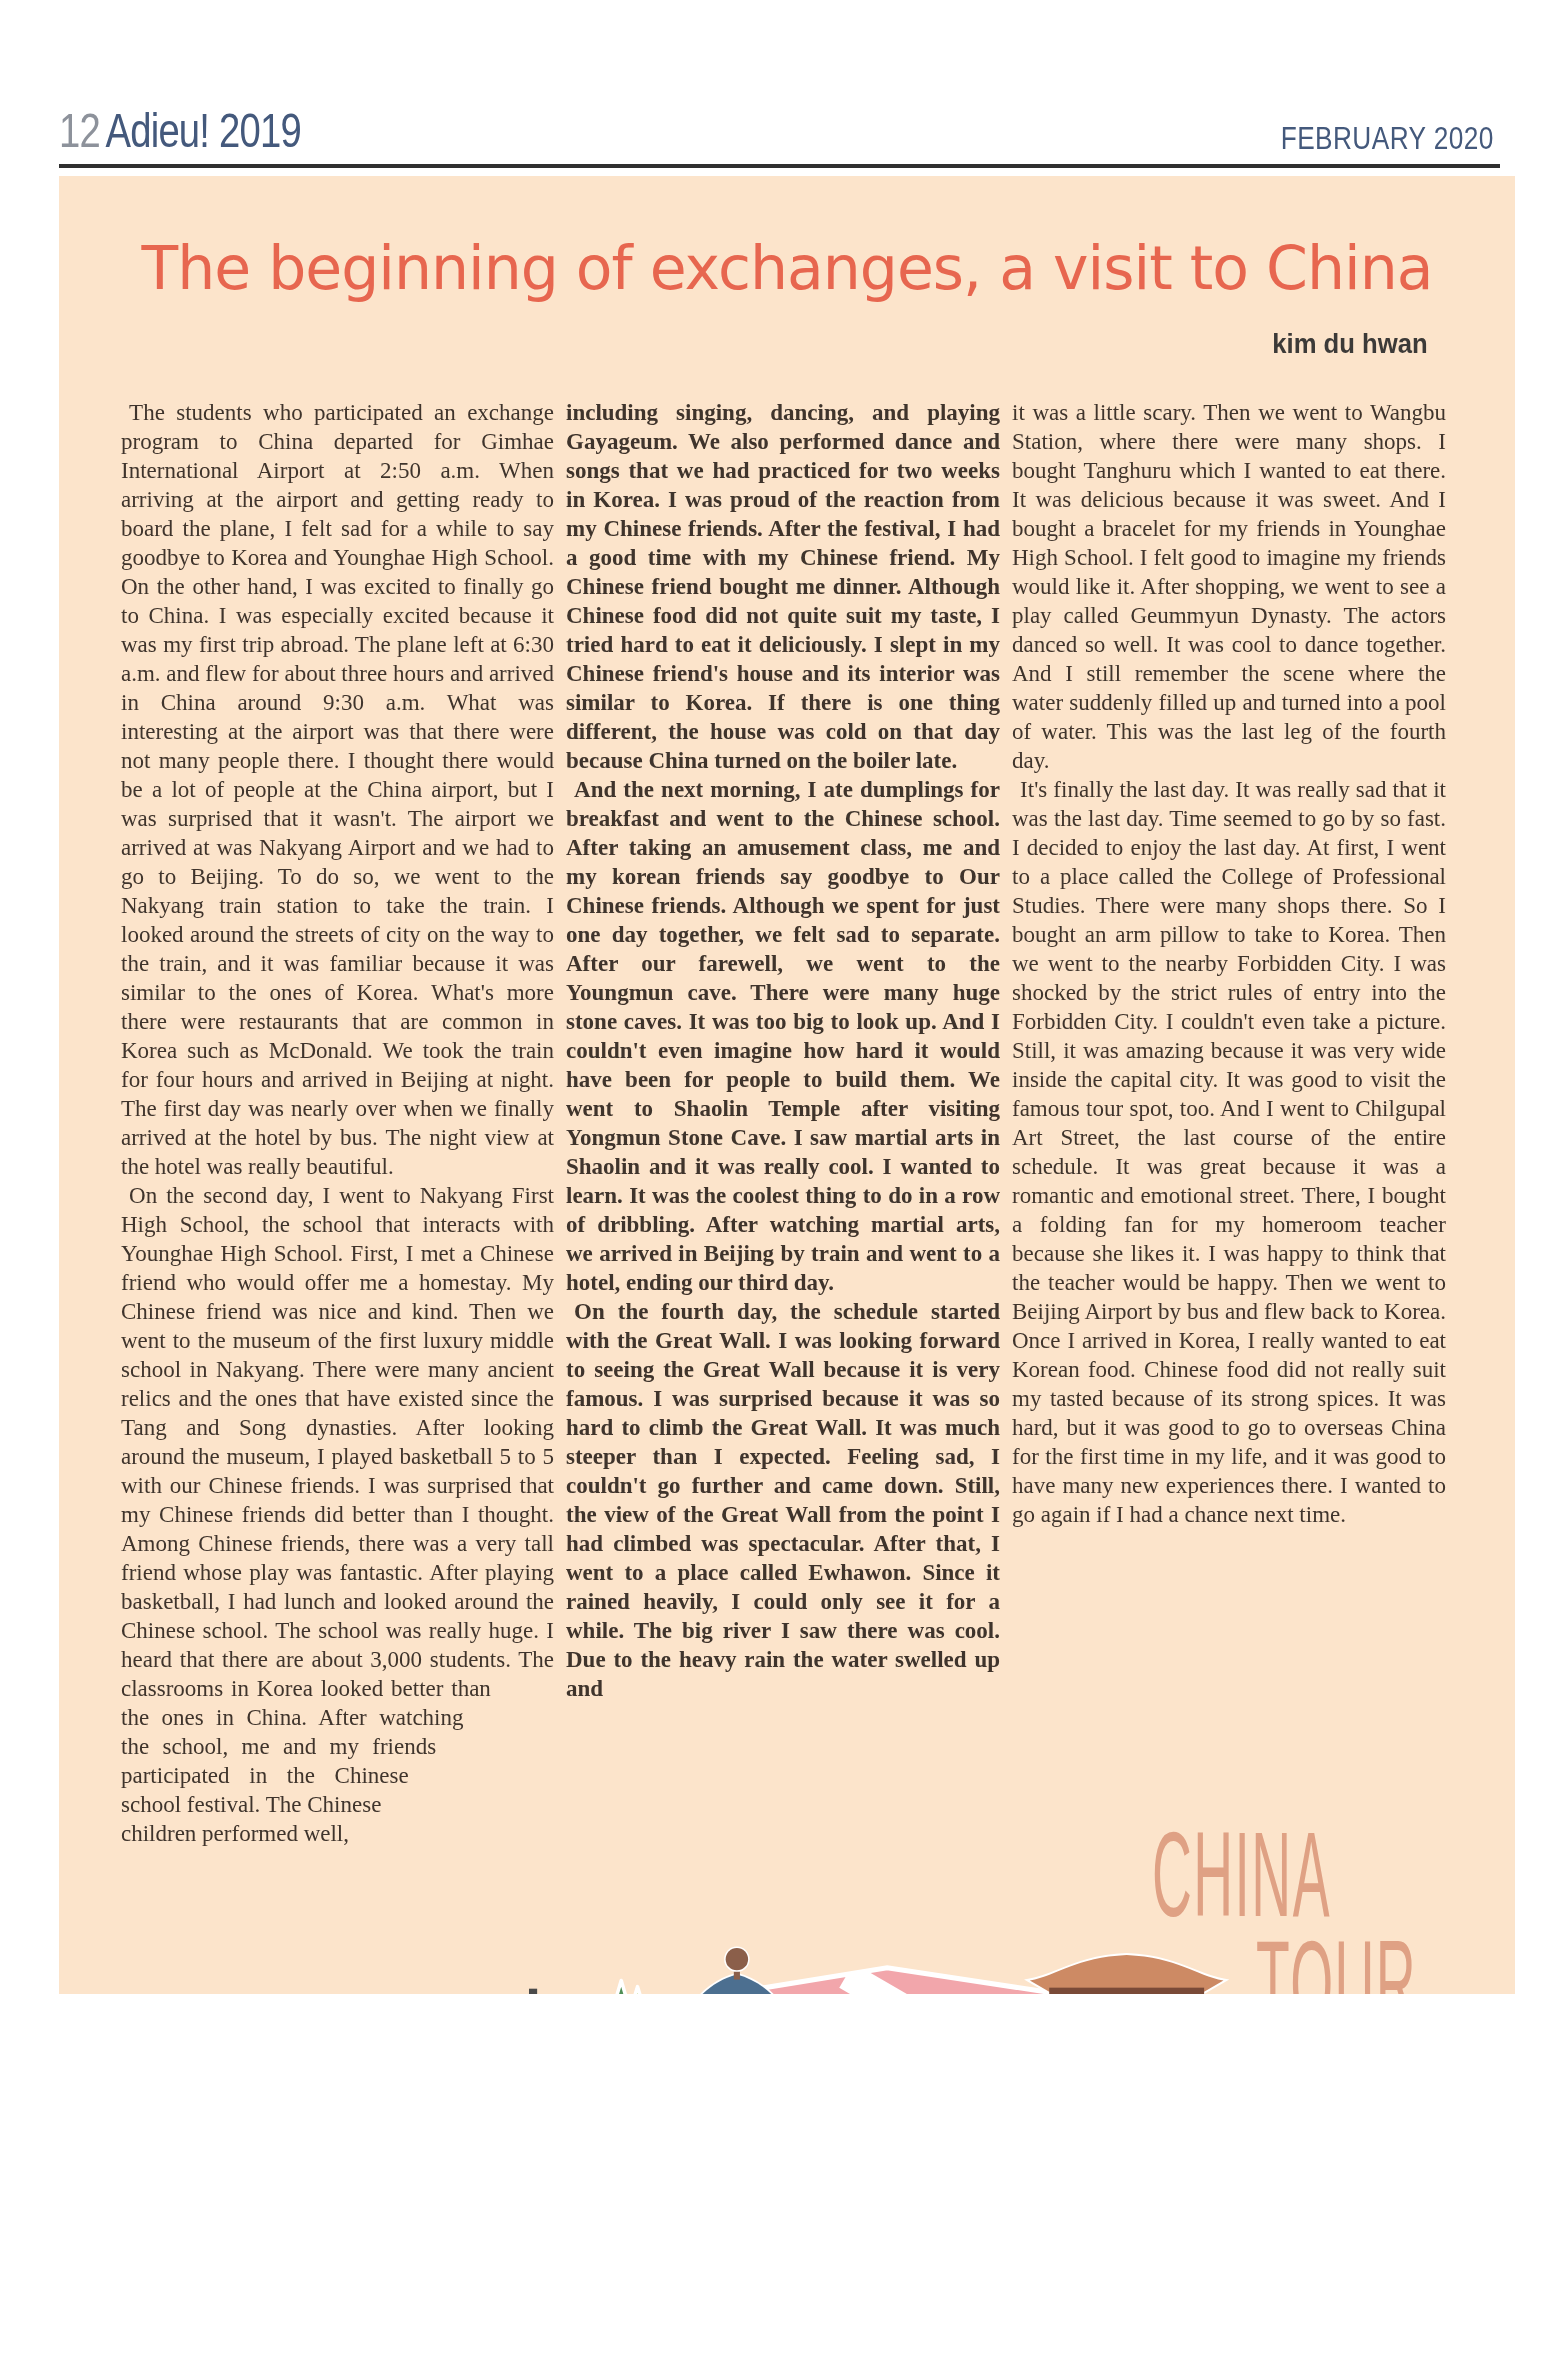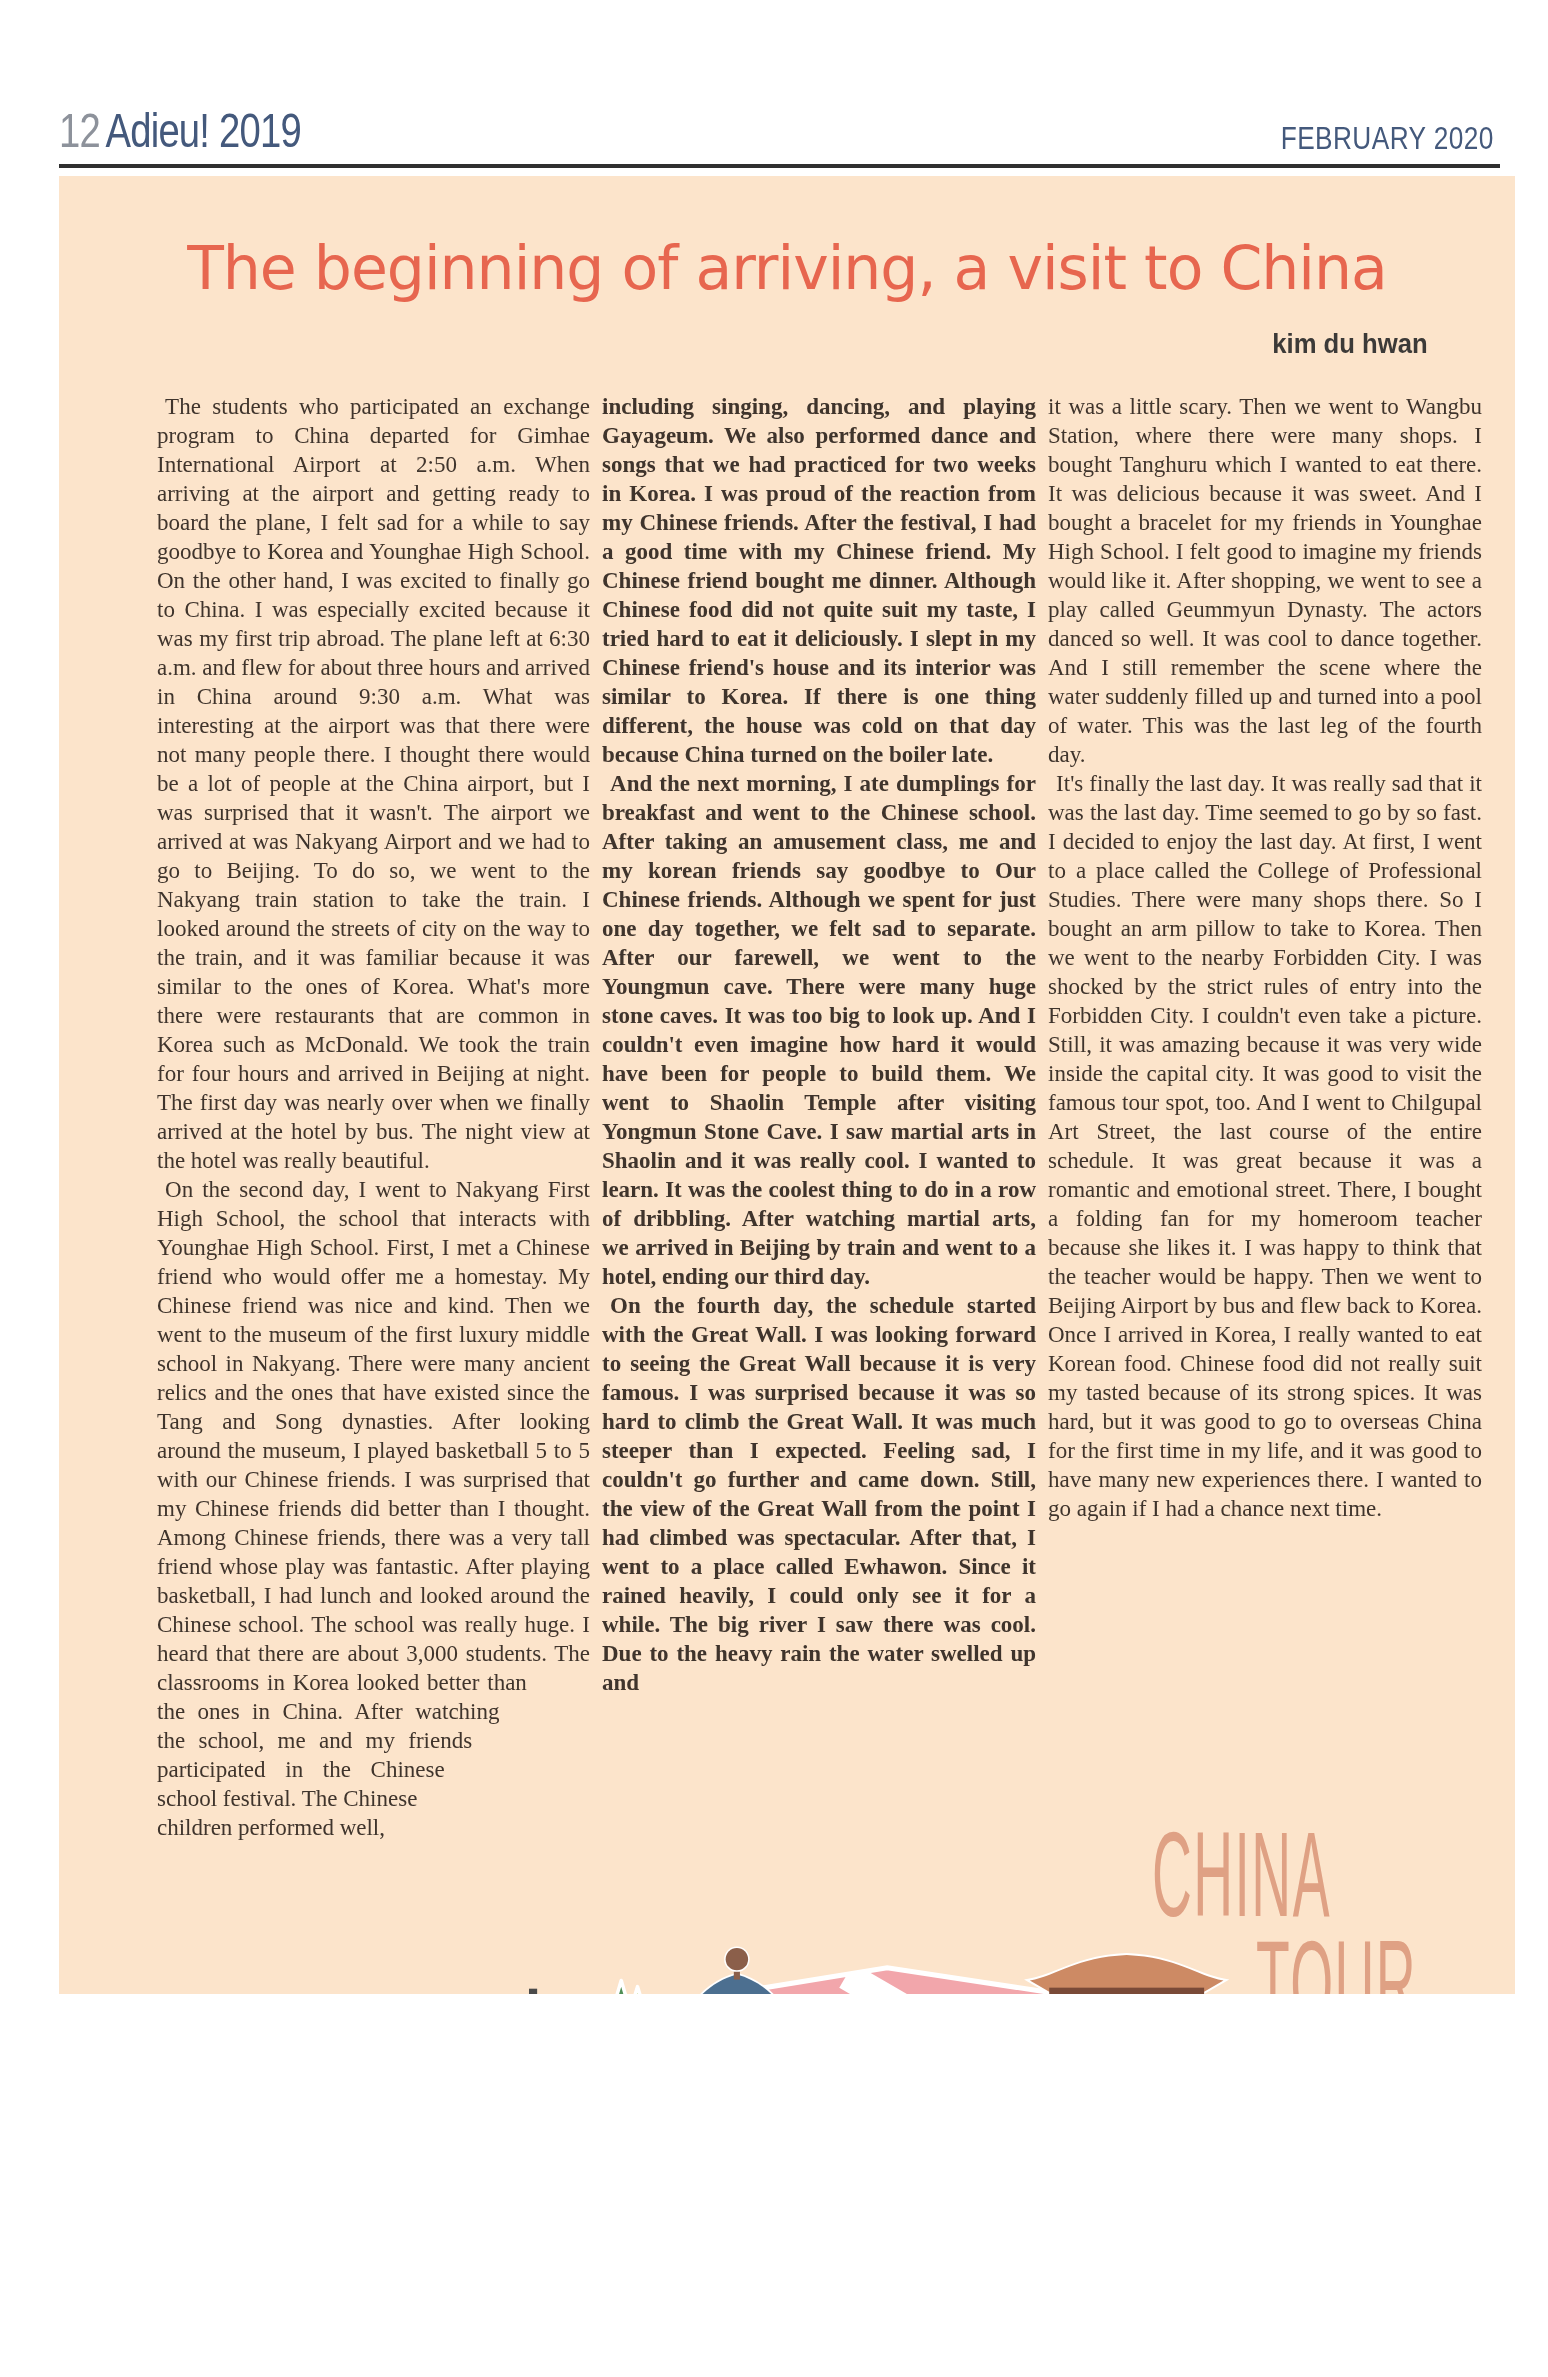--- a/index.html
+++ b/index.html
@@ -35,22 +35,22 @@
     font-family:"DejaVu Sans", sans-serif; font-weight:400;
     font-size:60px; letter-spacing:-1px; color:var(--title-accent);
   }
   .byline {
     position:absolute; top:153px; right:87px; line-height:1;
     font-family:"Liberation Sans", sans-serif; font-weight:bold; font-size:28.5px;
     color:#3c3a38; transform:scaleX(0.9); transform-origin:right top;
   }
   
   .col {
-    position:absolute; top:216px; text-align:justify; color:var(--body-text);
-    font-size:23px; line-height:29px; overflow:hidden; hyphens:none;margin-left:36px;
+    position:absolute; top:222px; text-align:justify; color:var(--body-text);
+    font-size:23px; line-height:29px; overflow:hidden; hyphens:none;
   }
   .col p { margin:0; text-indent:8.1px; }
   .col p.cont { text-indent:0; }
   .col1 { left:62px;  width:433px; height:1772px; }
   .col2 { left:507px;  width:434px; height:1492px;font-weight:bold; }
   .col3 { left:953px; width:434px; height:1421px; }
   .wrap-spacer {
     float:right; width:219px; height:232px;
     shape-outside:polygon(100% 0%, 100% 100%, 0% 100%);
     shape-margin:6.1px;
@@ -80,21 +80,21 @@
 <div class="page">
 
   <div class="masthead-left">
     <span class="pagenum">12</span><span class="brand">Adieu! 2019</span>
   </div>
   <div class="masthead-right">FEBRUARY 2020</div>
   <div class="rule rule-top"></div>
 
   <div class="content">
 
-    <h1 class="title">The beginning of arriving, a visit to China</h1>
+    <h1 class="title">The beginning of exchanges, a visit to China</h1>
     <div class="byline">kim du hwan</div>
 
     <div class="col col1">
       <p>The students who participated an exchange program to China departed for Gimhae International Airport at 2:50 a.m. When arriving at the airport and getting ready to board the plane, I felt sad for a while to say goodbye to Korea and Younghae High School. On the other hand, I was excited to finally go to China. I was especially excited because it was my first trip abroad. The plane left at 6:30 a.m. and flew for about three hours and arrived in China around 9:30 a.m. What was interesting at the airport was that there were not many people there. I thought there would be a lot of people at the China airport, but I was surprised that it wasn't. The airport we arrived at was Nakyang Airport and we had to go to Beijing. To do so, we went to the Nakyang train station to take the train. I looked around the streets of city on the way to the train, and it was familiar because it was similar to the ones of Korea. What's more there were restaurants that are common in Korea such as McDonald. We took the train for four hours and arrived in Beijing at night. The first day was nearly over when we finally arrived at the hotel by bus. The night view at the hotel was really beautiful.</p>
       <p><span>On the second day, I went to Nakyang First High School, the school that interacts with Younghae High School. First, I met a Chinese friend who would offer me a homestay. My Chinese friend was nice and kind. Then we went to the museum of the first luxury middle school in Nakyang. There were many ancient relics and the ones that have existed since the Tang and Song dynasties. After looking around the museum, I played basketball 5 to 5 with our Chinese friends. I was surprised that my Chinese friends did better than I thought. Among Chinese friends, there was a very tall friend whose play was fantastic. After playing basketball, I had lunch and looked around the Chinese school. The school was really huge. I heard that there </span><span class="wrap-spacer"></span><span>are about 3,000 students. The classrooms in Korea looked better than the ones in China. After watching the school, me and my friends participated in the Chinese school festival. The Chinese children performed well,</span></p>
     </div>
 
     <div class="col col2">
       <p class="cont">including singing, dancing, and playing Gayageum. We also performed dance and songs that we had practiced for two weeks in Korea. I was proud of the reaction from my Chinese friends. After the festival, I had a good time with my Chinese friend. My Chinese friend bought me dinner. Although Chinese food did not quite suit my taste, I tried hard to eat it deliciously. I slept in my Chinese friend's house and its interior was similar to Korea. If there is one thing different, the house was cold on that day because China turned on the boiler late.</p>
       <p>And the next morning, I ate dumplings for breakfast and went to the Chinese school. After taking an amusement class, me and my korean friends say goodbye to Our Chinese friends. Although we spent for just one day together, we felt sad to separate. After our farewell, we went to the Youngmun cave. There were many huge stone caves. It was too big to look up. And I couldn't even imagine how hard it would have been for people to build them. We went to Shaolin Temple after visiting Yongmun Stone Cave. I saw martial arts in Shaolin and it was really cool. I wanted to learn. It was the coolest thing to do in a row of dribbling. After watching martial arts, we arrived in Beijing by train and went to a hotel, ending our third day.</p>

